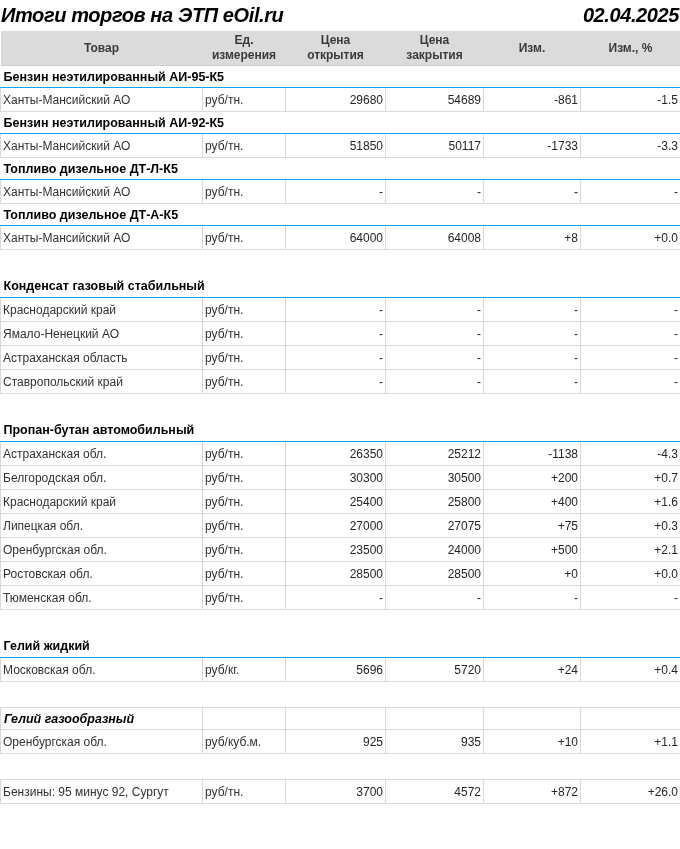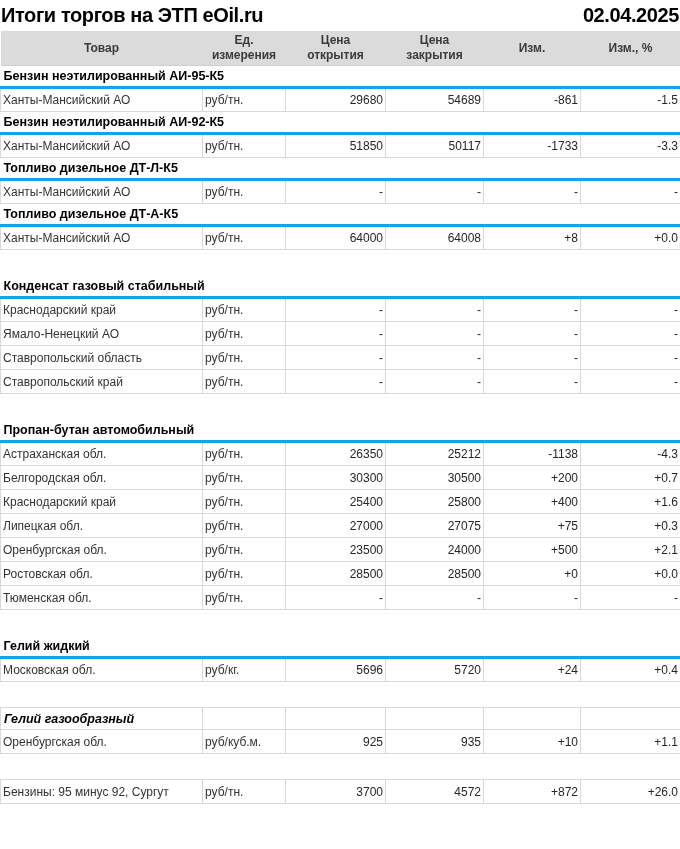--- a/index.html
+++ b/index.html
@@ -18,20 +18,21 @@
     height: 31px;
     padding: 3px 1px 0 1px;
   }
   .page-title, .page-date {
     font-size: 20px;
     font-weight: bold;
     color: #000000;
     letter-spacing: -0.4px;
     white-space: nowrap;
     line-height: 1.2;
+    font-style: italic;
   }
   table {
     width: 680px;
     border-collapse: collapse;
     table-layout: fixed;
   }
   thead th {
     background: #dbdbdb;
     font-size: 12px;
     font-weight: bold;
@@ -52,21 +53,21 @@
   }
   tr.row-data td {
     border: 1px solid #d9d9d9;
     height: 24px;
     padding: 1px 2px;
   }
   td.c-product { text-align: left; padding-left: 3px; }
   td.c-unit { text-align: left; }
   td.num { text-align: right; padding-right: 8px; color: #262626; }
   tr.row-section td {
-    border-bottom: 3px solid #0ea5e9;
+    border-bottom: 1px solid #0ea5e9;
     font-weight: bold;
     font-size: 12.5px;
     color: #000000;
     height: 22px;
     padding-left: 3px;
     text-align: left;
   }
   tr.row-section.bordered td { border: 1px solid #d9d9d9; font-style: italic; }
   tr.row-gap td { border: none; height: 26px; }
   .chg-up   { color: #0e7d0e; }
@@ -165,21 +166,21 @@
       </tr>
       <tr class="row-data">
         <td class="c-product"><span>Ямало-Ненецкий АО</span></td>
         <td class="c-unit">руб/тн.</td>
         <td class="num">-</td>
         <td class="num">-</td>
         <td class="num chg-none">-</td>
         <td class="num chg-none">-</td>
       </tr>
       <tr class="row-data">
-        <td class="c-product"><span>Ставропольский область</span></td>
+        <td class="c-product"><span>Астраханская область</span></td>
         <td class="c-unit">руб/тн.</td>
         <td class="num">-</td>
         <td class="num">-</td>
         <td class="num chg-none">-</td>
         <td class="num chg-none">-</td>
       </tr>
       <tr class="row-data">
         <td class="c-product"><span>Ставропольский край</span></td>
         <td class="c-unit">руб/тн.</td>
         <td class="num">-</td>

